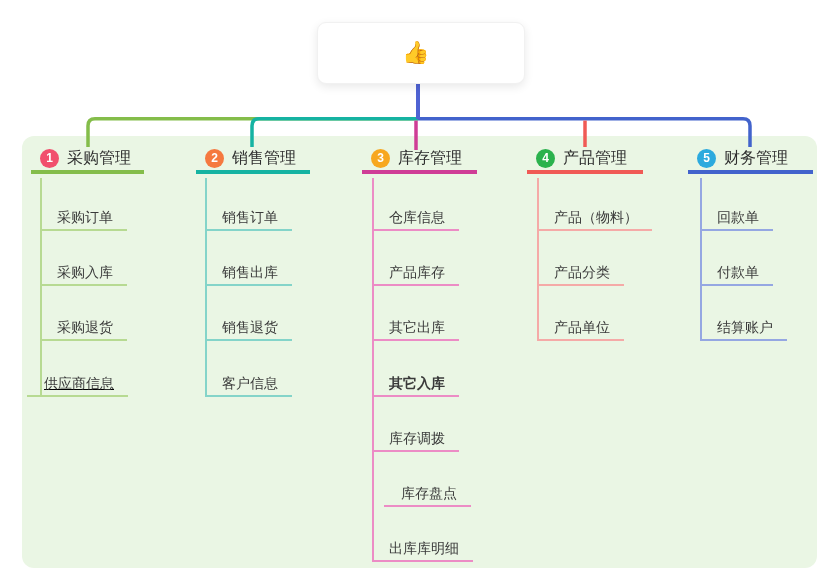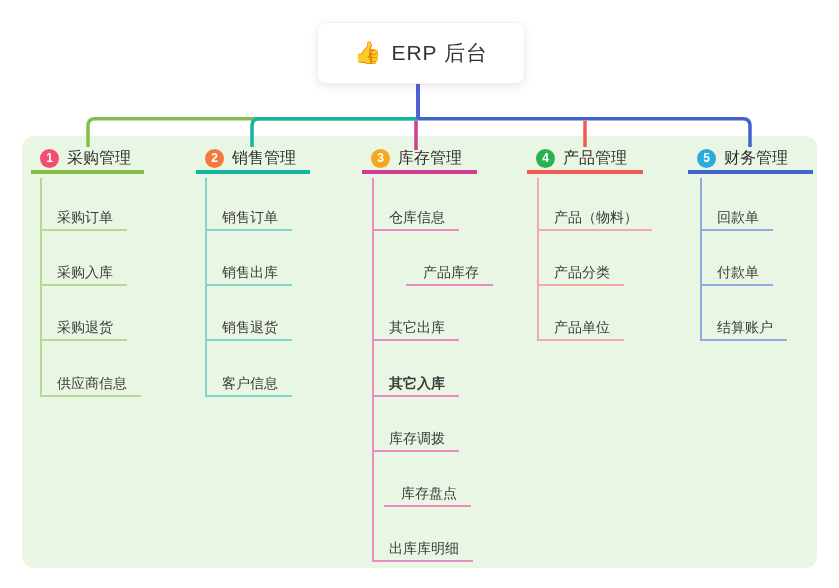--- a/index.html
+++ b/index.html
@@ -67,39 +67,38 @@
     <path d="M 418 118.8 H 95 Q 88 118.8 88 125.8 V 147" stroke="#84bd4a" stroke-width="3.5" fill="none"></path>
     <path d="M 418 118.8 H 259 Q 252 118.8 252 125.8 V 147" stroke="#15b3a2" stroke-width="3.5" fill="none"></path>
     <path d="M 418 118.8 H 743 Q 750 118.8 750 125.8 V 147" stroke="#4263cc" stroke-width="3.5" fill="none"></path>
     <path d="M 418 82 V 119" stroke="#4f63d3" stroke-width="4" fill="none"></path>
     <path d="M 416 120.6 V 150" stroke="#cf3d96" stroke-width="3.5" fill="none"></path>
     <path d="M 585 120.6 V 147" stroke="#f05a55" stroke-width="3.5" fill="none"></path>
   </svg>
 
 <div id="root-node">
   <span class="thumb">👍</span>
-  <span class="root-label">ERP 后台</span>
 </div>
 
 <div id="branches">
     <div class="branch-header" style="left: 31px; width: 113px; border-bottom: 4px solid rgb(132, 189, 74);">
       <span class="badge" style="background: rgb(241, 79, 109);">1</span>
       <span class="branch-label">采购管理</span>
     </div>
     <div class="child-vline" style="left: 40px; top: 178px; height: 218.6px; background: rgb(183, 218, 146);"></div>
     <div class="child-item" style="left: 40px; top: 203px; border-bottom: 2px solid rgb(183, 218, 146);">
       <span class="child-label">采购订单</span>
     </div>
     <div class="child-item" style="left: 40px; top: 258.2px; border-bottom: 2px solid rgb(183, 218, 146);">
       <span class="child-label">采购入库</span>
     </div>
     <div class="child-item" style="left: 40px; top: 313.4px; border-bottom: 2px solid rgb(183, 218, 146);">
       <span class="child-label">采购退货</span>
     </div>
-    <div class="child-item" style="left: 40px; top: 368.6px; border-bottom: 2px solid rgb(183, 218, 146);">
+    <div class="child-item" style="left: 27px; top: 368.6px; border-bottom: 2px solid rgb(183, 218, 146); text-decoration: underline;">
       <span class="child-label">供应商信息</span>
     </div>
     <div class="branch-header" style="left: 196px; width: 114px; border-bottom: 4px solid rgb(21, 179, 162);">
       <span class="badge" style="background: rgb(245, 121, 63);">2</span>
       <span class="branch-label">销售管理</span>
     </div>
     <div class="child-vline" style="left: 205px; top: 178px; height: 218.6px; background: rgb(132, 212, 201);"></div>
     <div class="child-item" style="left: 205px; top: 203px; border-bottom: 2px solid rgb(132, 212, 201);">
       <span class="child-label">销售订单</span>
     </div>
@@ -113,21 +112,21 @@
       <span class="child-label">客户信息</span>
     </div>
     <div class="branch-header" style="left: 362px; width: 115px; border-bottom: 4px solid rgb(207, 61, 150);">
       <span class="badge" style="background: rgb(247, 167, 31);">3</span>
       <span class="branch-label">库存管理</span>
     </div>
     <div class="child-vline" style="left: 372px; top: 178px; height: 384.2px; background: rgb(236, 140, 197);"></div>
     <div class="child-item" style="left: 372px; top: 203px; border-bottom: 2px solid rgb(236, 140, 197);">
       <span class="child-label">仓库信息</span>
     </div>
-    <div class="child-item" style="left: 372px; top: 258.2px; border-bottom: 2px solid rgb(236, 140, 197); margin-left: 34px;">
+    <div class="child-item" style="left: 372px; top: 258.2px; border-bottom: 2px solid rgb(236, 140, 197);">
       <span class="child-label">产品库存</span>
     </div>
     <div class="child-item" style="left: 372px; top: 313.4px; border-bottom: 2px solid rgb(236, 140, 197);">
       <span class="child-label">其它出库</span>
     </div>
     <div class="child-item" style="left: 372px; top: 368.6px; border-bottom: 2px solid rgb(236, 140, 197); font-weight: bold;">
       <span class="child-label">其它入库</span>
     </div>
     <div class="child-item" style="left: 372px; top: 423.8px; border-bottom: 2px solid rgb(236, 140, 197); justify-content: center;">
       <span class="child-label">库存调拨</span>

